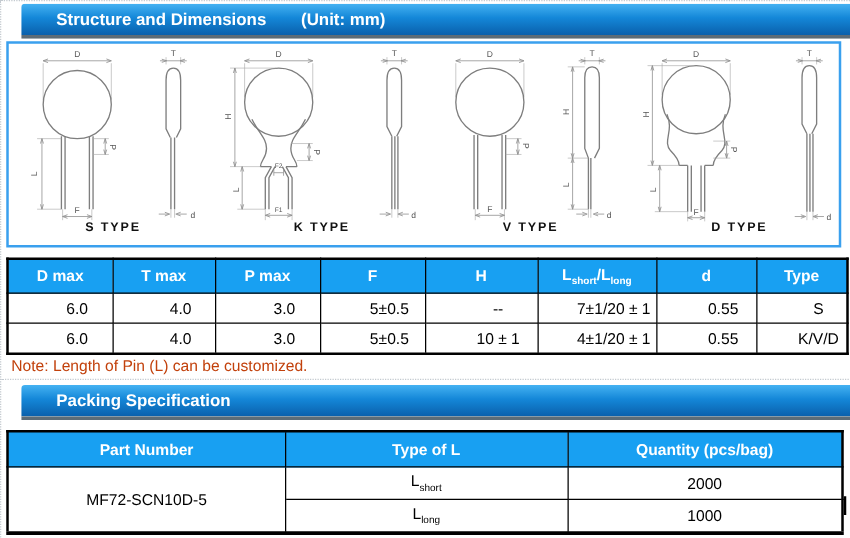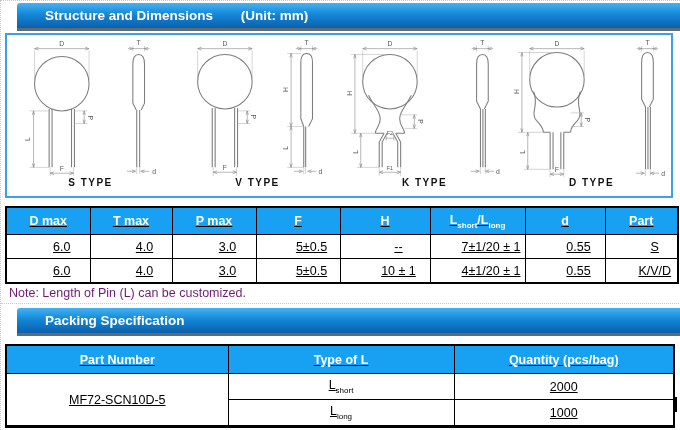--- a/index.html
+++ b/index.html
@@ -27,39 +27,39 @@
   .diag-cell { flex:1; display:flex; flex-direction:column; align-items:center; }
   .diag-cell svg { display:block; }
   .diag-label { font-size:10px; font-weight:bold; letter-spacing:1.5px; color:#111; margin-top:-4px; }
   .body-line { stroke:#7e7e7e; stroke-width:1.1; fill:none; }
   .dim-line  { stroke:#979797; stroke-width:0.7; fill:none; }
   .ext-line  { stroke:#a8a8a8; stroke-width:0.5; fill:none; }
   .arr       { stroke:#8f8f8f; stroke-width:0.7; fill:none; }
   text.dimlbl { font-size:7px; fill:#555; font-family:"Liberation Sans",sans-serif; }
   text.dimlbl.small { font-size:5.5px; }
   
-  table.sheet { border-collapse:collapse; position:absolute; background:#fff;text-decoration:underline; }
+  table.sheet { border-collapse:collapse; position:absolute; background:#fff; }
   table.sheet th {
     background:#18a0f2; color:#fff; font-weight:bold; font-size:12.5px;
     border:1px solid #000; text-align:center; padding:0;
   }
   table.sheet td {
     font-size:12.5px; color:#000; border:1px solid #000; text-align:center; padding:0;
   }
   table.sheet { border:2px solid #000; }
   #dim-table { left:4px; top:205px; width:672px; table-layout:fixed; }
   #dim-table th { height:26px; }
   #dim-table td { height:23px;padding-left:27px; }
   #pack-table { left:4px; top:343px; width:668px; table-layout:fixed; border-bottom-width:3px;padding-left:44px; }
   #pack-table th { height:27px; }
   #pack-table td { height:25px;margin-top:26px; }
   sub { font-size:8px;text-align:right; }
   
   .note {
-    position:absolute; left:8px; top:285px; font-size:12.5px; color:#701a75;
+    position:absolute; left:8px; top:285px; font-size:12.5px; color:#c2410c;
   }
   .dotted-sep {
     position:absolute; left:0; top:302px; width:680px; height:0;
     border-top:1px dotted #c4cad0;
   }
   .cursor-bar {
     position:absolute; left:674px; top:396px; width:2px; height:15px; background:#000;
   }
   #banner-structure { top:2px; }
   #banner-packing  { top:307px; }
@@ -99,57 +99,20 @@
       <path class="ext-line" d="M127,11 V17 M139,11 V17"></path>
       <path class="dim-line" d="M122,14 H144"></path>
       <path class="arr" d="M123.5,12.7 L127.5,14 L123.5,15.3 M142.5,12.7 L138.5,14 L142.5,15.3"></path>
       <text class="dimlbl" x="133" y="10" text-anchor="middle">T</text>
       <path class="ext-line" d="M131,136 V143 M134,136 V143"></path>
       <path class="dim-line" d="M121,140 H129 M144,140 H136"></path>
       <path class="arr" d="M126,138.5 L130,140 L126,141.5 M139,138.5 L135,140 L139,141.5"></path>
       <text class="dimlbl" x="149" y="143" text-anchor="middle">d</text>
     </svg>
     <div class="diag-label">S TYPE</div>
-  </div>
-
-  <div class="diag-cell">
-    <svg width="167" height="146" viewBox="0 0 167 150">
-      <path class="dim-line" d="M22,14 H78"></path>
-      <path class="arr" d="M26,12.5 L22,14 L26,15.5 M74,12.5 L78,14 L74,15.5"></path>
-      <path class="ext-line" d="M22,16 V44 M78,16 V44"></path>
-      <text class="dimlbl" x="50" y="11" text-anchor="middle">D</text>
-      <circle class="body-line" cx="50" cy="48" r="28"></circle>
-      <path class="body-line" d="M37,75 V136 M40,75 V136 M60,75 V136 M63,75 V136"></path>
-      <path class="ext-line" d="M63,78 H76 M63,91 H76"></path>
-      <path class="dim-line" d="M73,78 V91"></path>
-      <path class="arr" d="M71.8,82 L73,78 L74.2,82 M71.8,87 L73,91 L74.2,87"></path>
-      <text class="dimlbl" x="79" y="86" text-anchor="middle" transform="rotate(90 79 84)">P</text>
-      <path class="ext-line" d="M38,136 V145 M62,136 V145"></path>
-      <path class="dim-line" d="M38,141 H62"></path>
-      <path class="arr" d="M42,139.5 L38,141 L42,142.5 M58,139.5 L62,141 L58,142.5"></path>
-      <text class="dimlbl" x="50" y="138.5" text-anchor="middle">F</text>
-      <path class="body-line" d="M128,28 Q128,19 134,19 Q140,19 140,28 L140,86 L136,94 M128,28 L128,86 L131,94"></path>
-      <path class="body-line" d="M131,94 V136 M133,94 V136"></path>
-      <path class="ext-line" d="M128,11 V17 M140,11 V17"></path>
-      <path class="dim-line" d="M123,14 H145"></path>
-      <path class="arr" d="M124.5,12.7 L128.5,14 L124.5,15.3 M143.5,12.7 L139.5,14 L143.5,15.3"></path>
-      <text class="dimlbl" x="134" y="10" text-anchor="middle">T</text>
-      <path class="ext-line" d="M128,19 H114 M131,94 H114 M131,136 H114"></path>
-      <path class="dim-line" d="M118,19 V94"></path>
-      <path class="arr" d="M116.8,23 L118,19 L119.2,23 M116.8,90 L118,94 L119.2,90"></path>
-      <text class="dimlbl" x="113" y="58" text-anchor="middle" transform="rotate(-90 113 56)">H</text>
-      <path class="dim-line" d="M118,94 V136"></path>
-      <path class="arr" d="M116.8,98 L118,94 L119.2,98 M116.8,132 L118,136 L119.2,132"></path>
-      <text class="dimlbl" x="113" y="118" text-anchor="middle" transform="rotate(-90 113 116)">L</text>
-      <path class="ext-line" d="M131,136 V143 M133,136 V143"></path>
-      <path class="dim-line" d="M121,140 H128 M144,140 H137"></path>
-      <path class="arr" d="M126,138.5 L130,140 L126,141.5 M139,138.5 L135,140 L139,141.5"></path>
-      <text class="dimlbl" x="148" y="143" text-anchor="middle">d</text>
-    </svg>
-    <div class="diag-label">V TYPE</div>
   </div>
 
   <div class="diag-cell">
     <svg width="167" height="146" viewBox="0 0 167 150">
       <path class="dim-line" d="M20,14 H76"></path>
       <path class="arr" d="M24,12.5 L20,14 L24,15.5 M72,12.5 L76,14 L72,15.5"></path>
       <path class="ext-line" d="M20,16 V44 M76,16 V44"></path>
       <text class="dimlbl" x="48" y="11" text-anchor="middle">D</text>
       <circle class="body-line" cx="48" cy="48" r="28"></circle>
       <path class="body-line" d="M26,62 C32,74 38,78 38,86 C38,94 33,96 33,101 M70,62 C64,74 58,78 58,86 C58,94 63,96 63,101 M33,101 H42 M63,101 H54"></path>
@@ -181,20 +144,57 @@
       <path class="ext-line" d="M141,136 V143 M146,136 V143"></path>
       <path class="dim-line" d="M131,140 H139 M155,140 H147"></path>
       <path class="arr" d="M136,138.5 L140,140 L136,141.5 M150,138.5 L146,140 L150,141.5"></path>
       <text class="dimlbl" x="159" y="143" text-anchor="middle">d</text>
     </svg>
     <div class="diag-label">K TYPE</div>
   </div>
 
   <div class="diag-cell">
     <svg width="167" height="146" viewBox="0 0 167 150">
+      <path class="dim-line" d="M22,14 H78"></path>
+      <path class="arr" d="M26,12.5 L22,14 L26,15.5 M74,12.5 L78,14 L74,15.5"></path>
+      <path class="ext-line" d="M22,16 V44 M78,16 V44"></path>
+      <text class="dimlbl" x="50" y="11" text-anchor="middle">D</text>
+      <circle class="body-line" cx="50" cy="48" r="28"></circle>
+      <path class="body-line" d="M37,75 V136 M40,75 V136 M60,75 V136 M63,75 V136"></path>
+      <path class="ext-line" d="M63,78 H76 M63,91 H76"></path>
+      <path class="dim-line" d="M73,78 V91"></path>
+      <path class="arr" d="M71.8,82 L73,78 L74.2,82 M71.8,87 L73,91 L74.2,87"></path>
+      <text class="dimlbl" x="79" y="86" text-anchor="middle" transform="rotate(90 79 84)">P</text>
+      <path class="ext-line" d="M38,136 V145 M62,136 V145"></path>
+      <path class="dim-line" d="M38,141 H62"></path>
+      <path class="arr" d="M42,139.5 L38,141 L42,142.5 M58,139.5 L62,141 L58,142.5"></path>
+      <text class="dimlbl" x="50" y="138.5" text-anchor="middle">F</text>
+      <path class="body-line" d="M128,28 Q128,19 134,19 Q140,19 140,28 L140,86 L136,94 M128,28 L128,86 L131,94"></path>
+      <path class="body-line" d="M131,94 V136 M133,94 V136"></path>
+      <path class="ext-line" d="M128,11 V17 M140,11 V17"></path>
+      <path class="dim-line" d="M123,14 H145"></path>
+      <path class="arr" d="M124.5,12.7 L128.5,14 L124.5,15.3 M143.5,12.7 L139.5,14 L143.5,15.3"></path>
+      <text class="dimlbl" x="134" y="10" text-anchor="middle">T</text>
+      <path class="ext-line" d="M128,19 H114 M131,94 H114 M131,136 H114"></path>
+      <path class="dim-line" d="M118,19 V94"></path>
+      <path class="arr" d="M116.8,23 L118,19 L119.2,23 M116.8,90 L118,94 L119.2,90"></path>
+      <text class="dimlbl" x="113" y="58" text-anchor="middle" transform="rotate(-90 113 56)">H</text>
+      <path class="dim-line" d="M118,94 V136"></path>
+      <path class="arr" d="M116.8,98 L118,94 L119.2,98 M116.8,132 L118,136 L119.2,132"></path>
+      <text class="dimlbl" x="113" y="118" text-anchor="middle" transform="rotate(-90 113 116)">L</text>
+      <path class="ext-line" d="M131,136 V143 M133,136 V143"></path>
+      <path class="dim-line" d="M121,140 H128 M144,140 H137"></path>
+      <path class="arr" d="M126,138.5 L130,140 L126,141.5 M139,138.5 L135,140 L139,141.5"></path>
+      <text class="dimlbl" x="148" y="143" text-anchor="middle">d</text>
+    </svg>
+    <div class="diag-label">V TYPE</div>
+  </div>
+
+  <div class="diag-cell">
+    <svg width="167" height="146" viewBox="0 0 167 150">
       <path class="dim-line" d="M20,14 H76"></path>
       <path class="arr" d="M24,12.5 L20,14 L24,15.5 M72,12.5 L76,14 L72,15.5"></path>
       <path class="ext-line" d="M20,16 V42 M76,16 V42"></path>
       <text class="dimlbl" x="48" y="11" text-anchor="middle">D</text>
       <circle class="body-line" cx="48" cy="46" r="28"></circle>
       <path class="body-line" d="M24,58 C30,72 20,80 27,88 C32,93 34,96 34,100 M72,58 C66,72 76,80 69,88 C64,93 62,96 62,100 M34,100 H41 M62,100 H55"></path>
       <path class="body-line" d="M41,100 V138 M44,100 V138 M52,100 V138 M55,100 V138"></path>
       <path class="ext-line" d="M46,18 H8 M34,100 H8"></path>
       <path class="dim-line" d="M12,18 V100"></path>
       <path class="arr" d="M10.8,22 L12,18 L13.2,22 M10.8,96 L12,100 L13.2,96"></path>
@@ -239,21 +239,21 @@
   </colgroup>
   <tbody>
       <tr>
     <th>D max</th>
     <th>T max</th>
     <th>P max</th>
     <th>F</th>
     <th>H</th>
     <th><span>L</span><sub>short</sub><span>/L</span><sub>long</sub></th>
     <th>d</th>
-    <th>Part</th>
+    <th>Type</th>
   </tr>
   <tr>
     <td>6.0</td>
     <td>4.0</td>
     <td>3.0</td>
     <td>5±0.5</td>
     <td>--</td>
     <td>7±1/20 ± 1</td>
     <td>0.55</td>
     <td>S</td>

